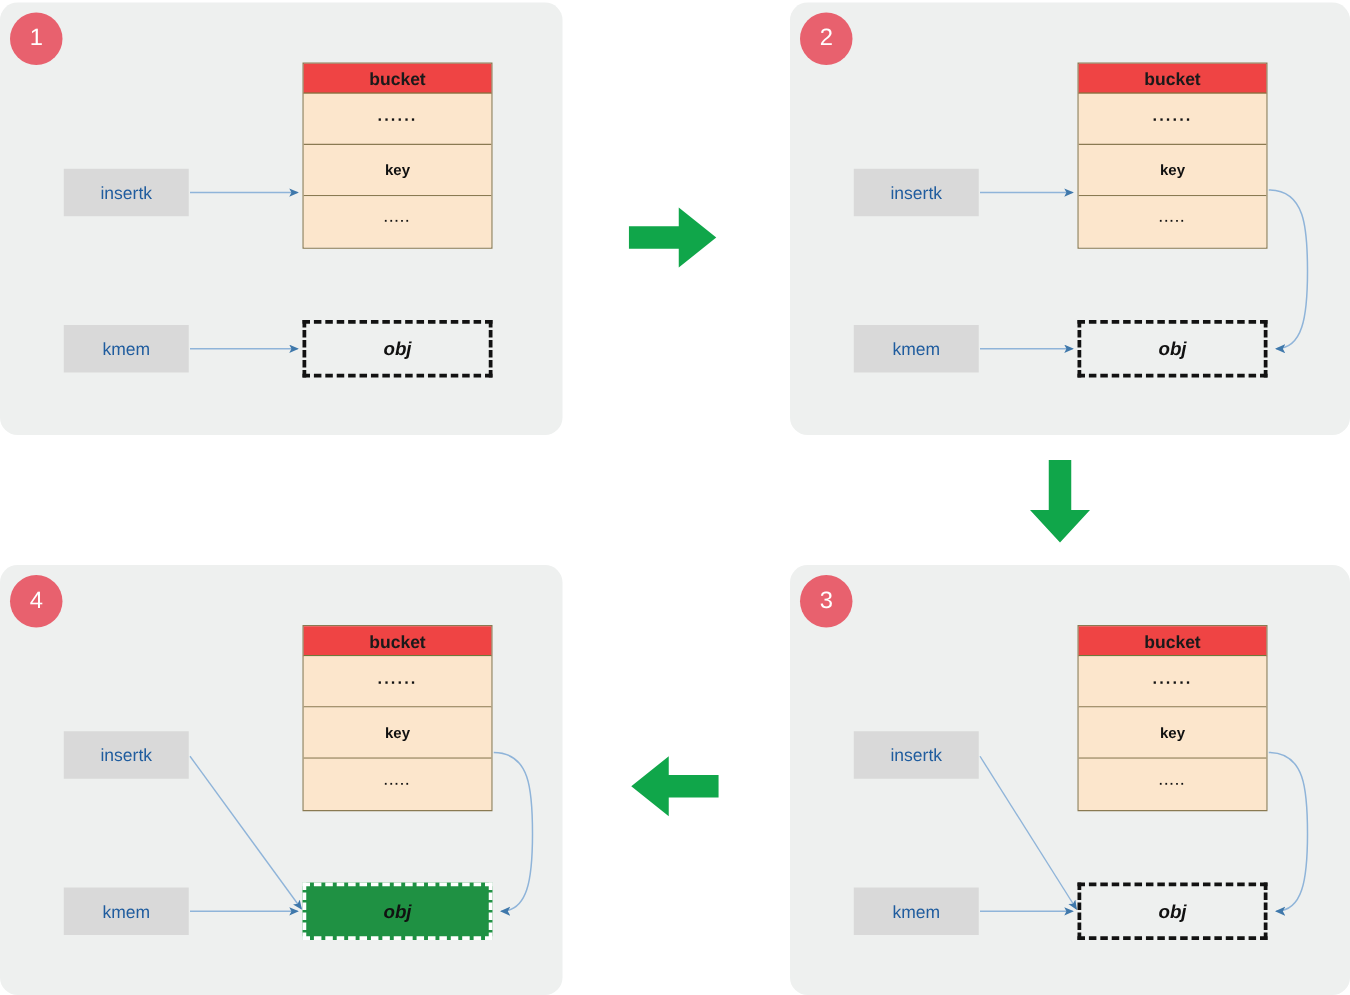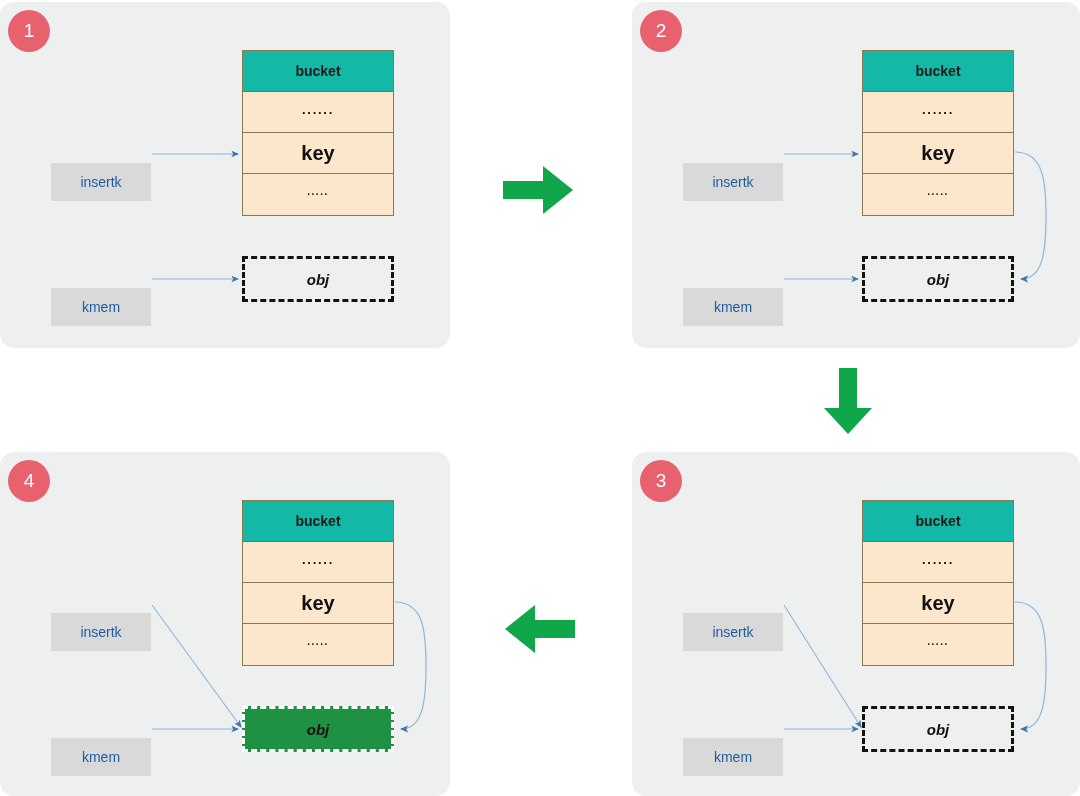--- a/index.html
+++ b/index.html
@@ -10,42 +10,42 @@
   .panel{position:absolute;background:#eef0ef;border-radius:14px;overflow:visible;}
 
   .badge{position:absolute;width:42px;height:42px;border-radius:50%;
          background:#e8616e;color:#ffffff;font-size:19px;
          display:flex;align-items:center;justify-content:center;
          left:8px;top:8px;z-index:6;font-weight:400;}
 
   
   .bucket{position:absolute;width:152px;border:1px solid #8a7a52;
           box-sizing:border-box;z-index:3;}
-  .bucket .hdr{height:41px;background:#14b8a6;border-bottom:1px solid #6f7a3a;
+  .bucket .hdr{height:24px;background:#ef4444;border-bottom:1px solid #6f7a3a;
                display:flex;align-items:center;justify-content:center;
                font-size:14px;font-weight:bold;color:#1a1a1a;box-sizing:border-box;}
   .bucket .row{height:41px;background:#fce6cc;border-bottom:1px solid #8a7a52;
                display:flex;align-items:center;justify-content:center;
                box-sizing:border-box;color:#111;}
   .bucket .row:last-child{border-bottom:none;}
-  .bucket .row.k{font-size:20px;font-weight:bold;}
+  .bucket .row.k{font-size:12px;font-weight:bold;}
   .bucket .row.d1{font-size:13px;letter-spacing:1px;font-weight:bold;}
   .bucket .row.d2{font-size:10px;letter-spacing:1px;font-weight:bold;}
 
   
   .objbox{position:absolute;width:152px;height:46px;box-sizing:border-box;
           display:flex;align-items:center;justify-content:center;
           font-size:15px;font-weight:bold;color:#111;z-index:3;font-style:italic;}
   .objbox.dashed{border:3px dashed #121212;background:transparent;}
   .objbox.filled{border:3px dashed #ffffff;background:#1f9143;}
 
   
   .chip{position:absolute;width:100px;height:38px;background:#d9d9d9;
         display:flex;align-items:center;justify-content:center;
-        font-size:14px;color:#1f5c9e;z-index:3;margin-top:28px;}
+        font-size:14px;color:#1f5c9e;z-index:3;}
 
   
   .wires{position:absolute;left:0;top:0;width:100%;height:100%;
          overflow:visible;z-index:4;pointer-events:none;}
 
   
   .steparrow{position:absolute;z-index:5;}
 </style>
 </head>
 <body>

